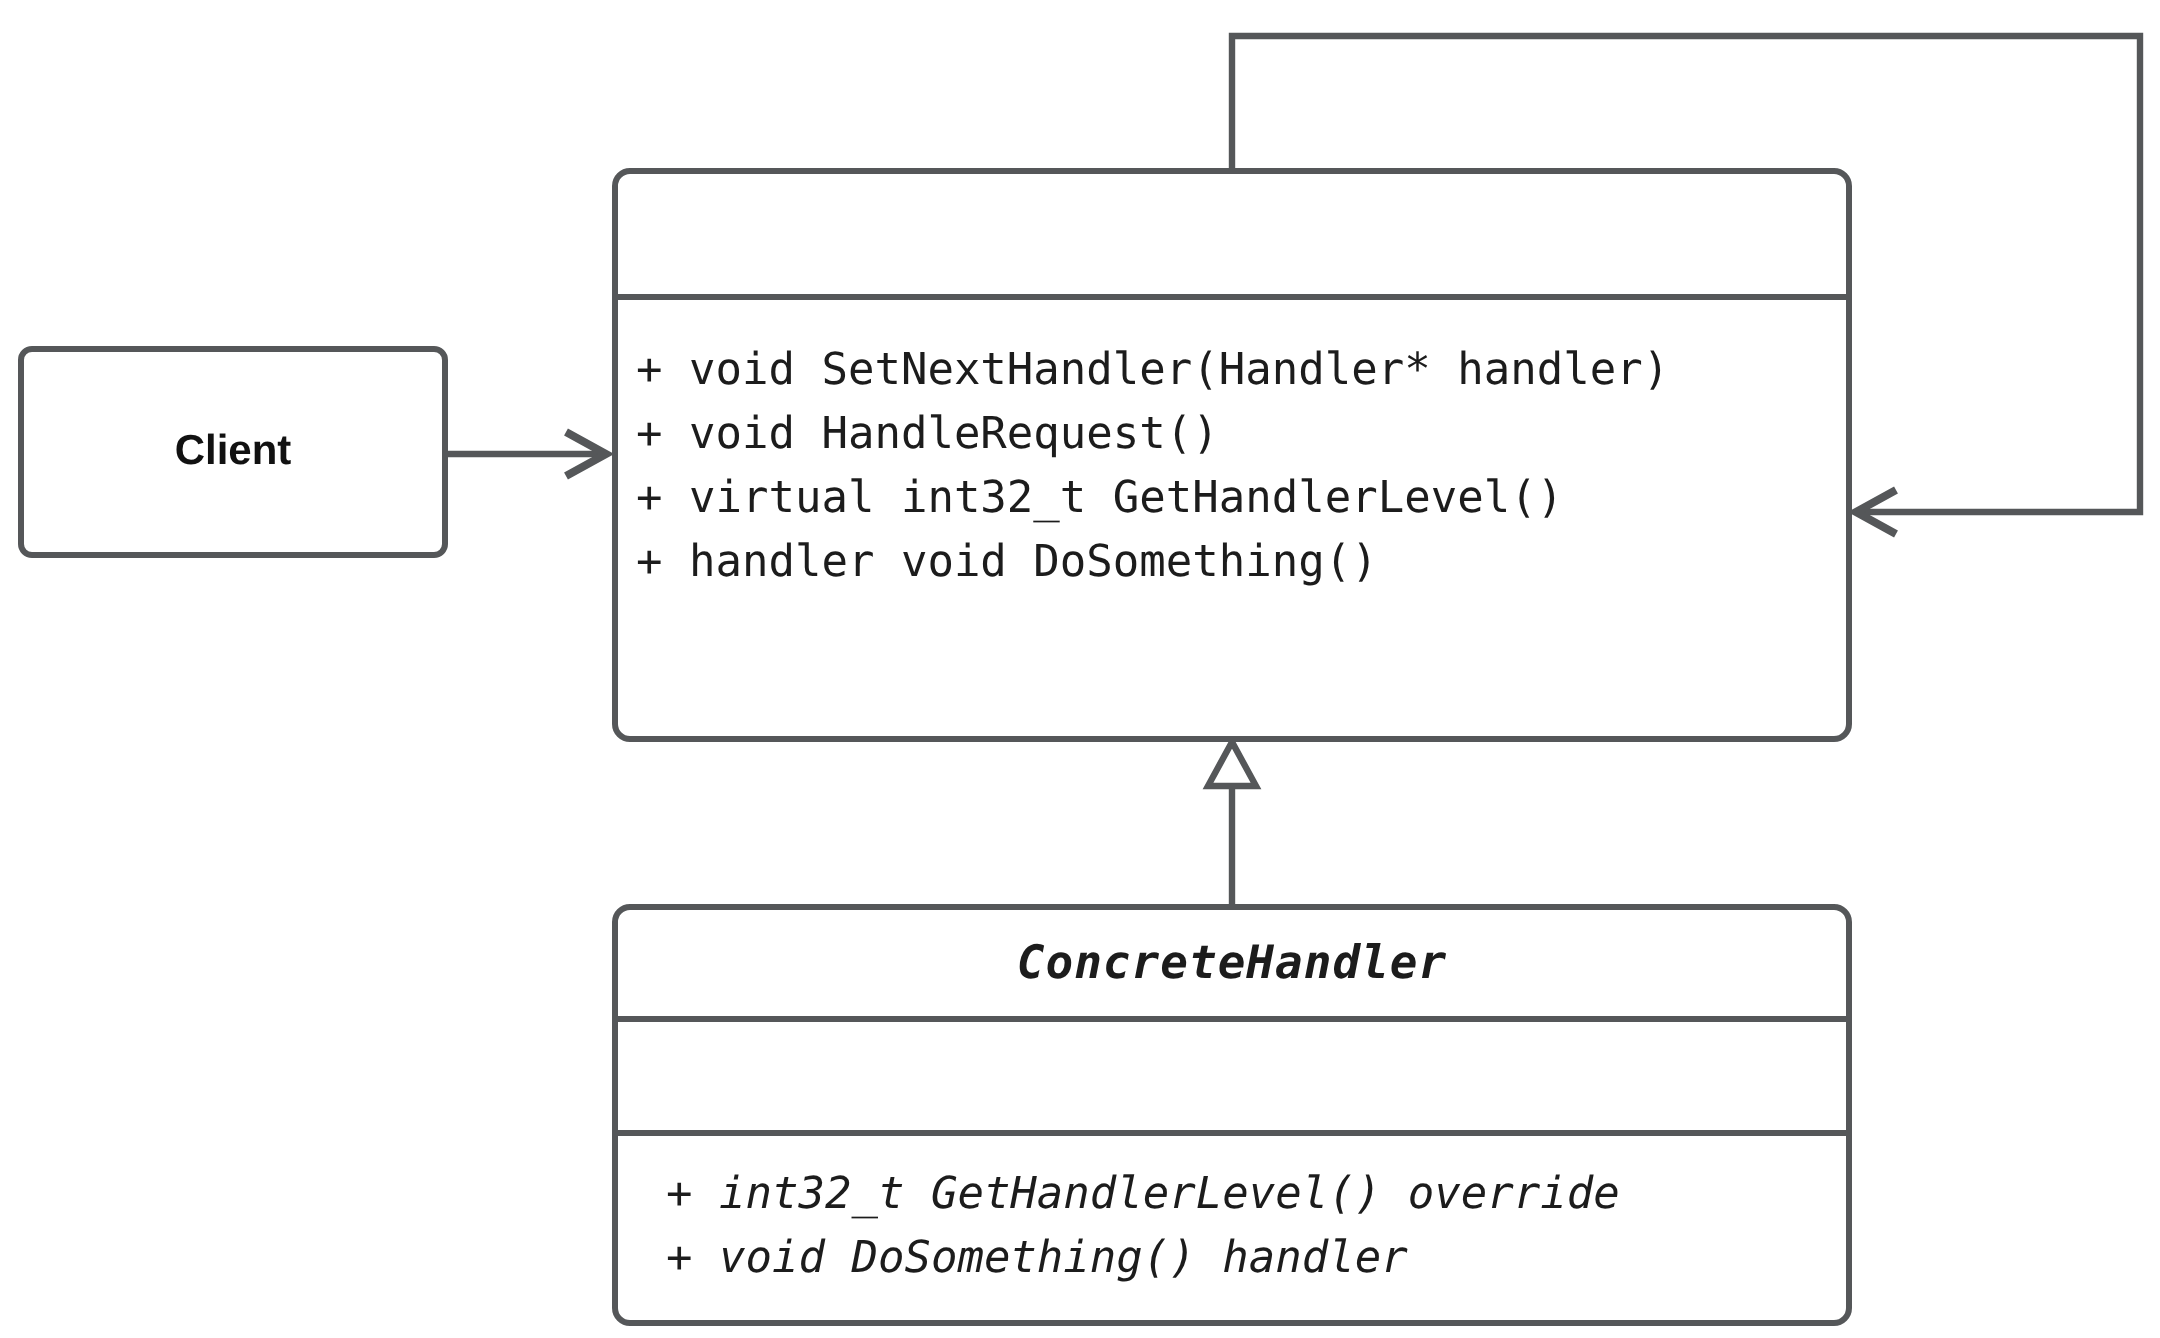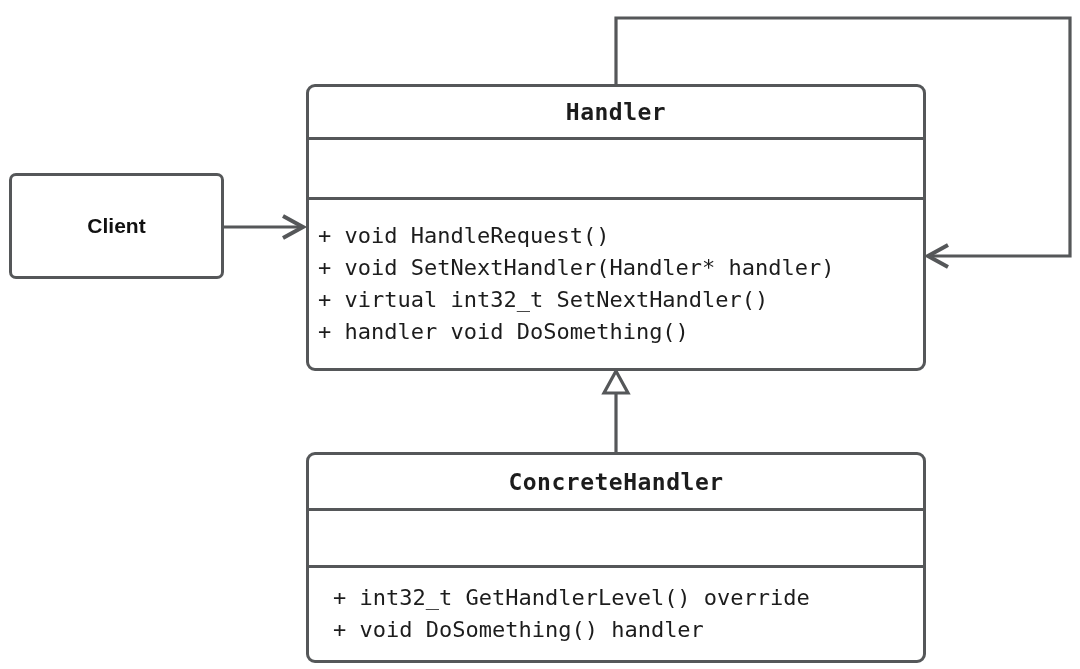--- a/index.html
+++ b/index.html
@@ -92,21 +92,21 @@
   }
 
   
   #client-box   { left: 9px;   top: 173px; width: 215px; height: 106px; }
 
   #handler-box  { left: 306px; top: 84px;  width: 620px; height: 287px; }
   #handler-title-row { height: 50px; }
   #handler-attrs-row { height: 60px; }
   #handler-ops-row   { height: 171px; }
 
-  #concrete-box { left: 306px; top: 452px; width: 620px; height: 211px; }
+  #concrete-box { left: 306px; top: 452px; width: 620px; height: 211px; font-style: italic; }
   #concrete-title-row { height: 53px; }
   #concrete-attrs-row { height: 57px; }
   #concrete-ops-row   { height: 95px; padding-left: 24px; }
 </style>
 </head>
 <body>
 
 <div id="canvas">
 
   <svg id="edge-layer" viewBox="0 0 1080 669" width="1080" height="669" xmlns="http://www.w3.org/2000/svg">
@@ -129,28 +129,27 @@
       <polygon points="616,371 604,393 628,393" fill="#ffffff" stroke="#555759" stroke-width="3.2" stroke-linejoin="miter"></polygon>
     </g>
   </svg>
 
   <div class="plain-box" id="client-box">
     <span class="plain-label">Client</span>
   </div>
 
   <div class="uml-box" id="handler-box">
 
-    <div class="compartment class-title" id="handler-title-row">Handler</div>
 
     <div class="compartment attrs-empty" id="handler-attrs-row"></div>
 
     <div class="compartment members" id="handler-ops-row">
+      <div class="member">+ void SetNextHandler(Handler* handler)</div>
       <div class="member">+ void HandleRequest()</div>
-      <div class="member">+ void SetNextHandler(Handler* handler)</div>
-      <div class="member">+ virtual int32_t SetNextHandler()</div>
+      <div class="member">+ virtual int32_t GetHandlerLevel()</div>
       <div class="member">+ handler void DoSomething()</div>
     </div>
   </div>
 
   <div class="uml-box" id="concrete-box">
 
     <div class="compartment class-title" id="concrete-title-row">ConcreteHandler</div>
 
     <div class="compartment attrs-empty" id="concrete-attrs-row"></div>
 

